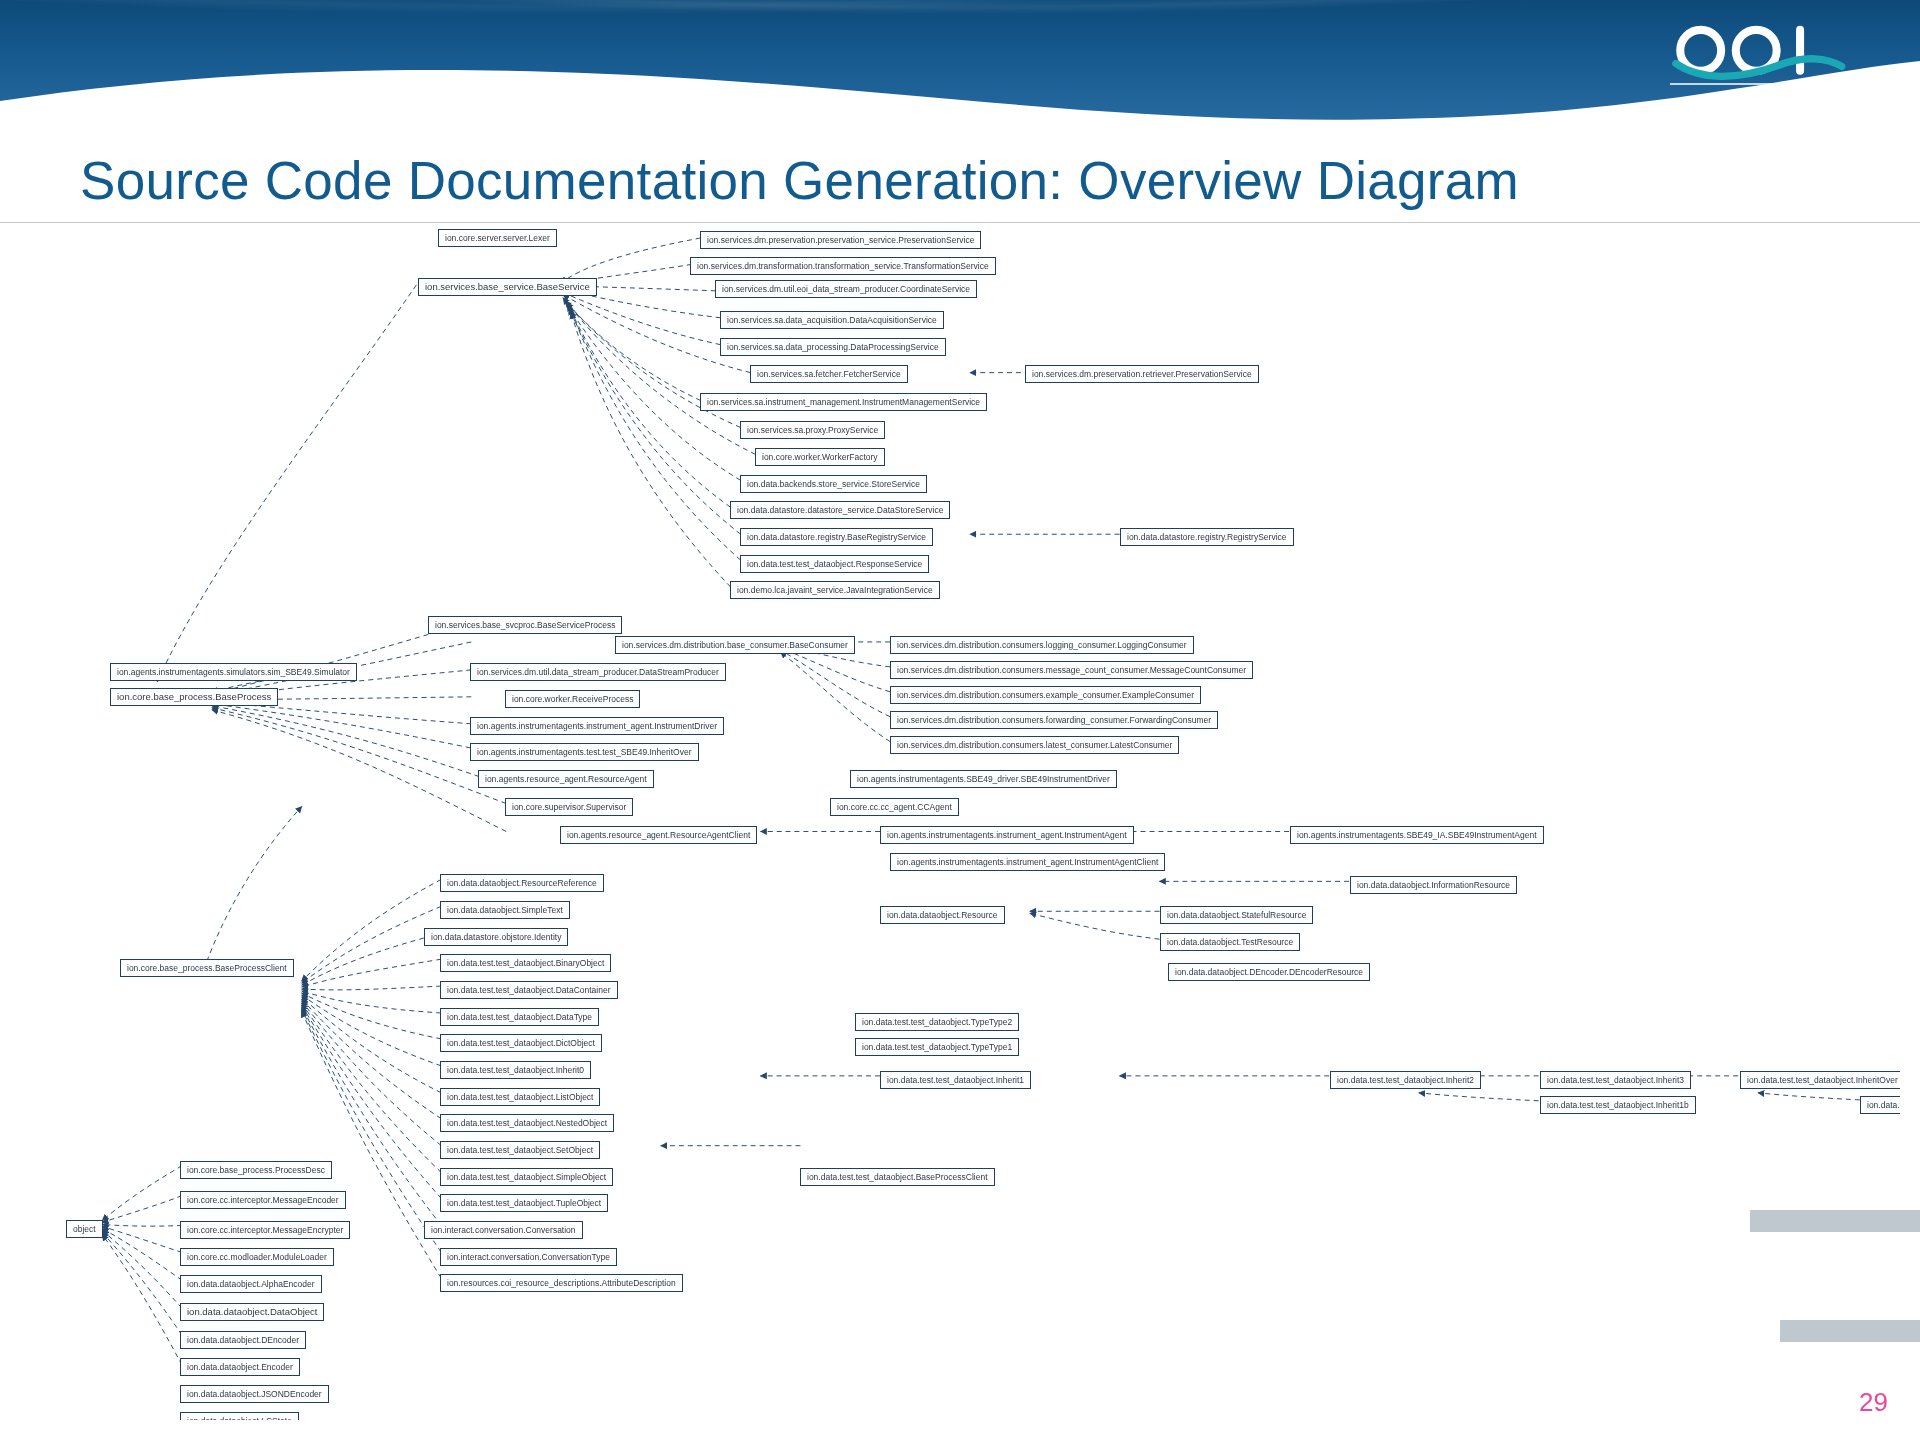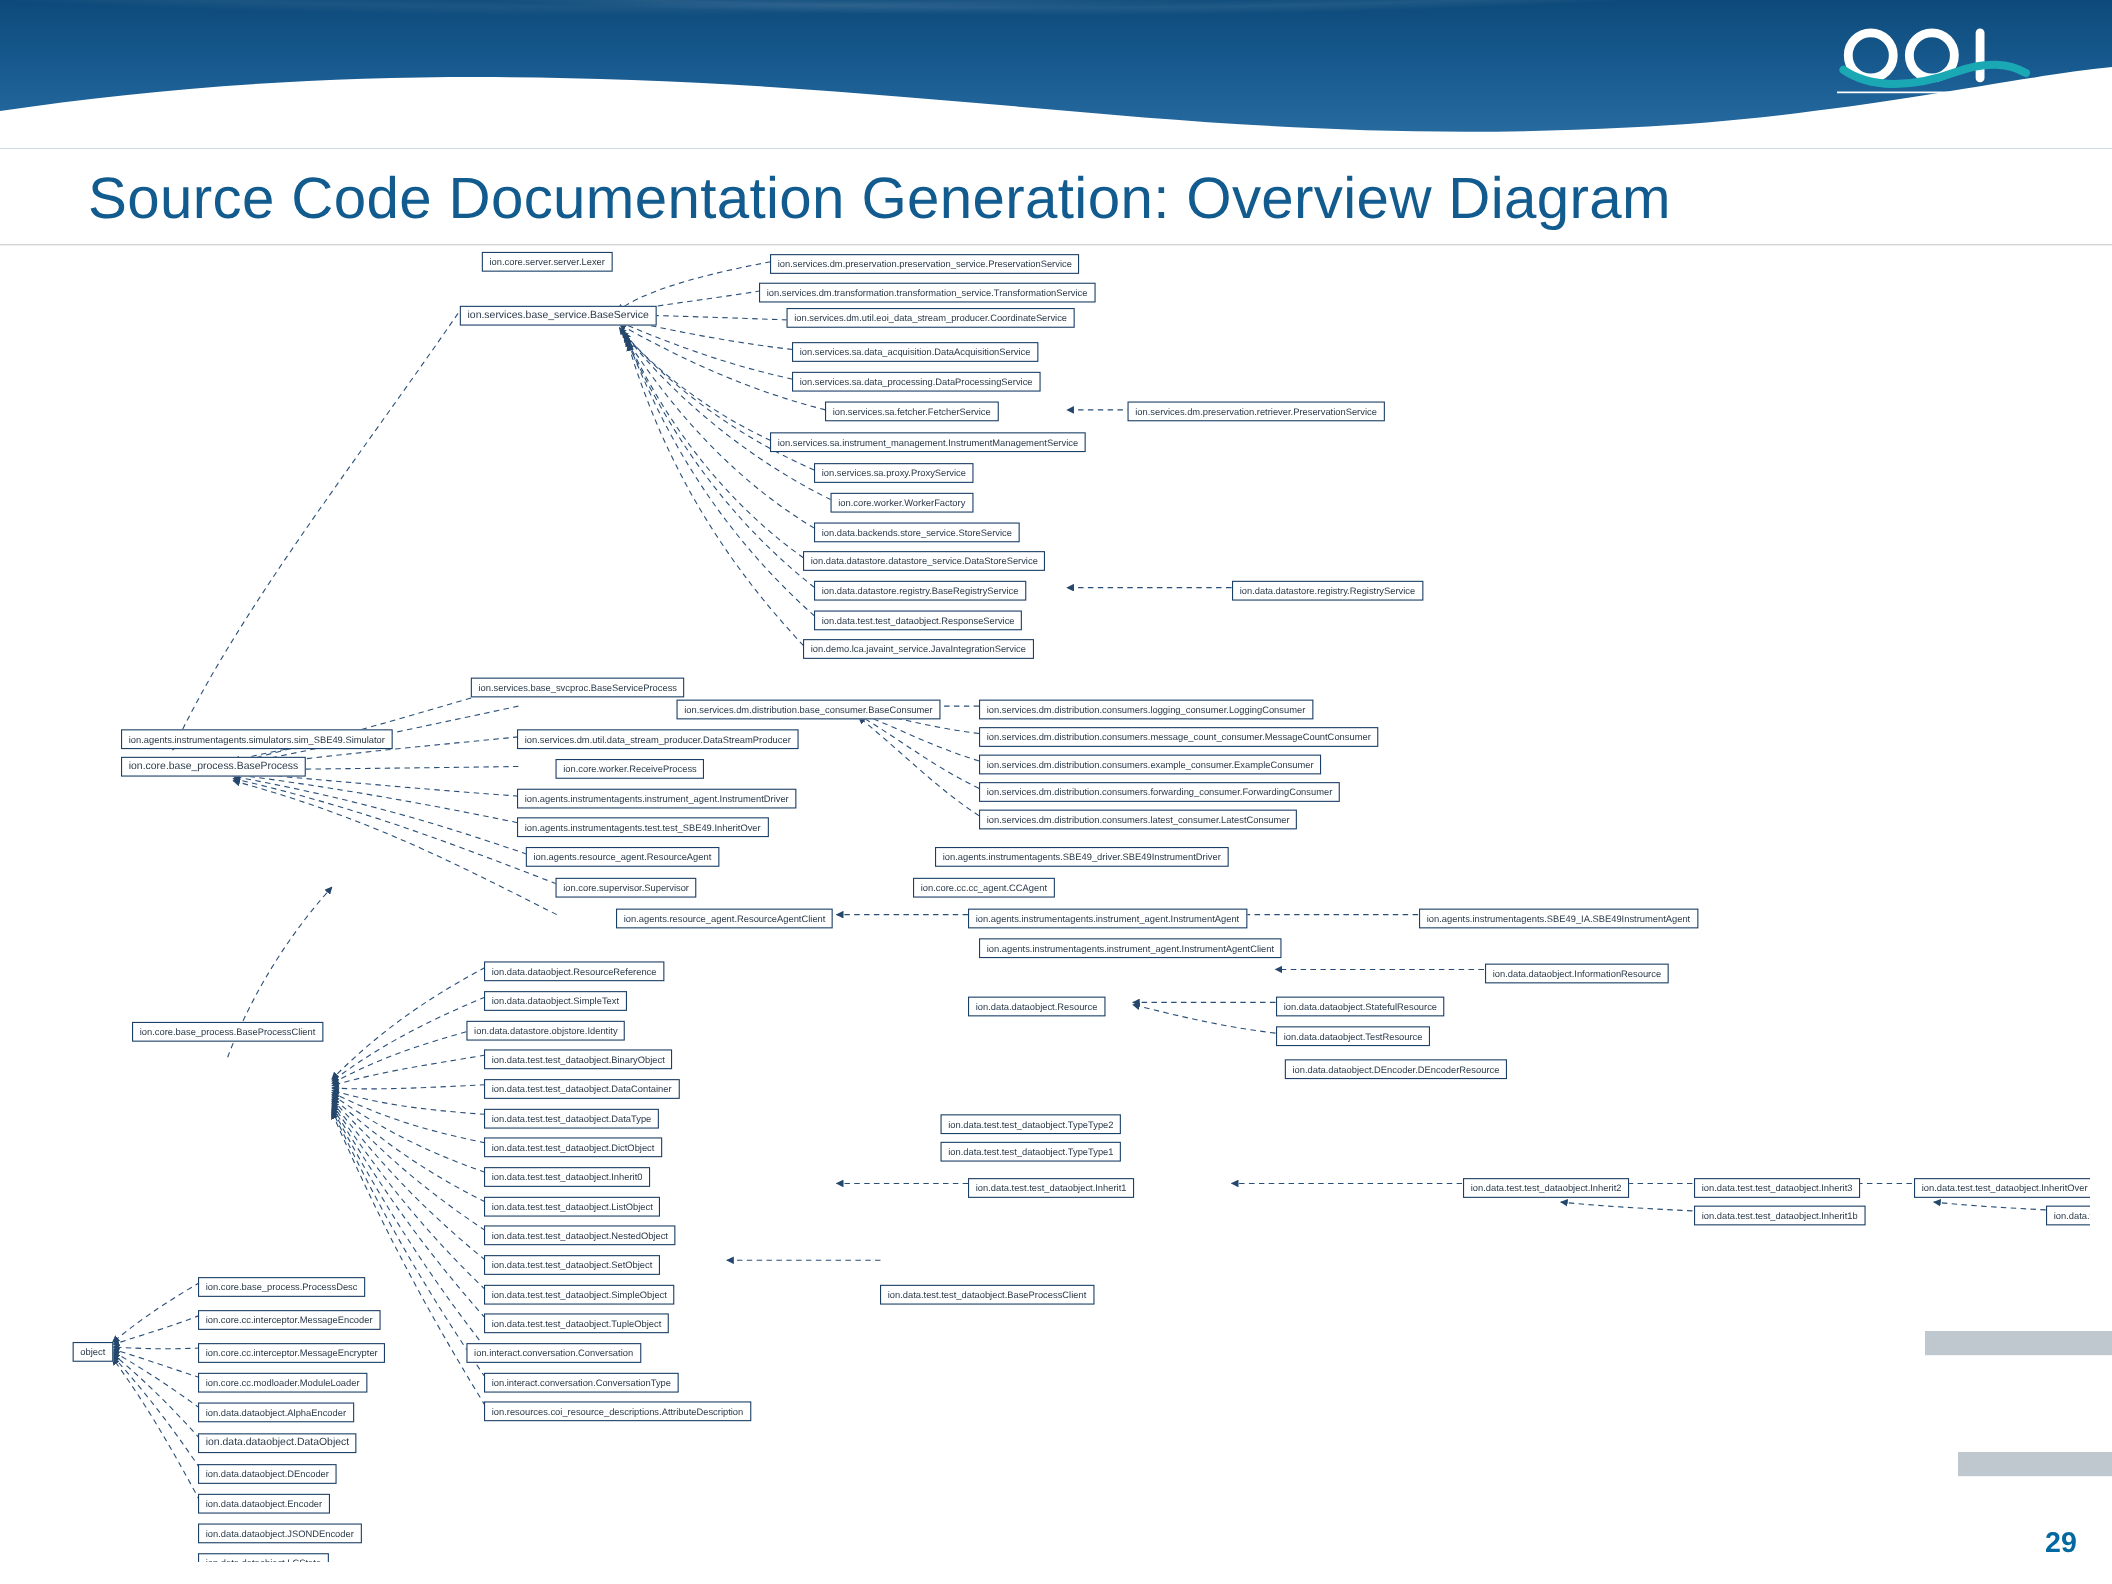--- a/index.html
+++ b/index.html
@@ -9,21 +9,21 @@
  radial-gradient(140% 260% at 30% -140%, rgba(255,255,255,0) 58%, rgba(255,255,255,.06) 60%, rgba(255,255,255,0) 62%)}
 .header-white{position:absolute;left:0;right:0;bottom:-1px;height:75px}
 .logo{position:absolute;top:18px;right:60px;color:#fff;display:flex;align-items:center}
 .logo svg{width:190px;height:72px}
 .title{position:absolute;top:150px;left:80px;right:60px;color:#115b8e;font-size:53px;font-weight:400;letter-spacing:.3px}
 .rule{position:absolute;top:222px;left:0;right:0;height:1px;background:#c9c9c9}
 .canvas{position:absolute;top:223px;left:60px;right:20px;bottom:20px;overflow:hidden}
 .edges{position:absolute;inset:0;width:100%;height:100%}
 .node{position:absolute;border:1px solid #1b3f66;background:#fff;font-size:9.5px;color:#2a3a4a;padding:2px 6px;white-space:nowrap;line-height:12px}
 .node.sm{font-size:8.5px}
-.pagenum{position:absolute;right:32px;bottom:22px;color:#0369a1;font-size:26px;font-weight:700}
+.pagenum{position:absolute;right:32px;bottom:22px;color:#ec4899;font-size:26px;font-weight:400}
 .side-accent{position:absolute;right:0;top:1210px;width:170px;height:22px;background:#bfc8cf}
 .side-accent2{position:absolute;right:0;top:1320px;width:140px;height:22px;background:#bfc8cf}
 </style>
 </head>
 <body>
 
 <div class="header">
   <svg class="header-white" viewBox="0 0 1920 75" preserveAspectRatio="none">
     <path d="M0,75 L0,40 C200,10 420,0 700,18 C980,36 1180,70 1480,55 C1680,45 1820,10 1920,0 L1920,75 Z" fill="#ffffff"></path>
   </svg>
@@ -206,21 +206,21 @@
 
   <div class="node sm" style="left:795px;top:790px">ion.data.test.test_dataobject.TypeType2</div>
   <div class="node sm" style="left:795px;top:815px">ion.data.test.test_dataobject.TypeType1</div>
   <div class="node sm" style="left:820px;top:848px">ion.data.test.test_dataobject.Inherit1</div>
   <div class="node sm" style="left:1270px;top:848px">ion.data.test.test_dataobject.Inherit2</div>
   <div class="node sm" style="left:1480px;top:848px">ion.data.test.test_dataobject.Inherit3</div>
   <div class="node sm" style="left:1680px;top:848px">ion.data.test.test_dataobject.InheritOver</div>
   <div class="node sm" style="left:1480px;top:873px">ion.data.test.test_dataobject.Inherit1b</div>
   <div class="node sm" style="left:1800px;top:873px">ion.data.test.test_dataobject.InheritC</div>
 
-  <div class="node sm" style="left:60px;top:706px">ion.core.base_process.BaseProcessClient</div>
+  <div class="node sm" style="left:60px;top:736px">ion.core.base_process.BaseProcessClient</div>
 
   <div class="node sm" style="left:120px;top:938px">ion.core.base_process.ProcessDesc</div>
   <div class="node sm" style="left:120px;top:968px">ion.core.cc.interceptor.MessageEncoder</div>
   <div class="node sm" style="left:120px;top:998px">ion.core.cc.interceptor.MessageEncrypter</div>
   <div class="node sm" style="left:120px;top:1025px">ion.core.cc.modloader.ModuleLoader</div>
   <div class="node sm" style="left:120px;top:1052px">ion.data.dataobject.AlphaEncoder</div>
   <div class="node" style="left:120px;top:1080px">ion.data.dataobject.DataObject</div>
   <div class="node sm" style="left:120px;top:1108px">ion.data.dataobject.DEncoder</div>
   <div class="node sm" style="left:120px;top:1135px">ion.data.dataobject.Encoder</div>
   <div class="node sm" style="left:120px;top:1162px">ion.data.dataobject.JSONDEncoder</div>

